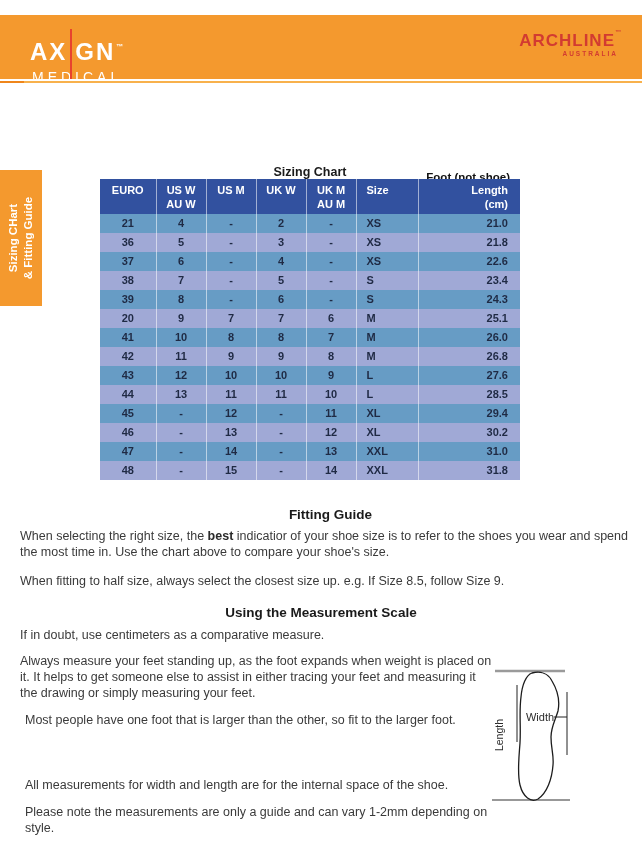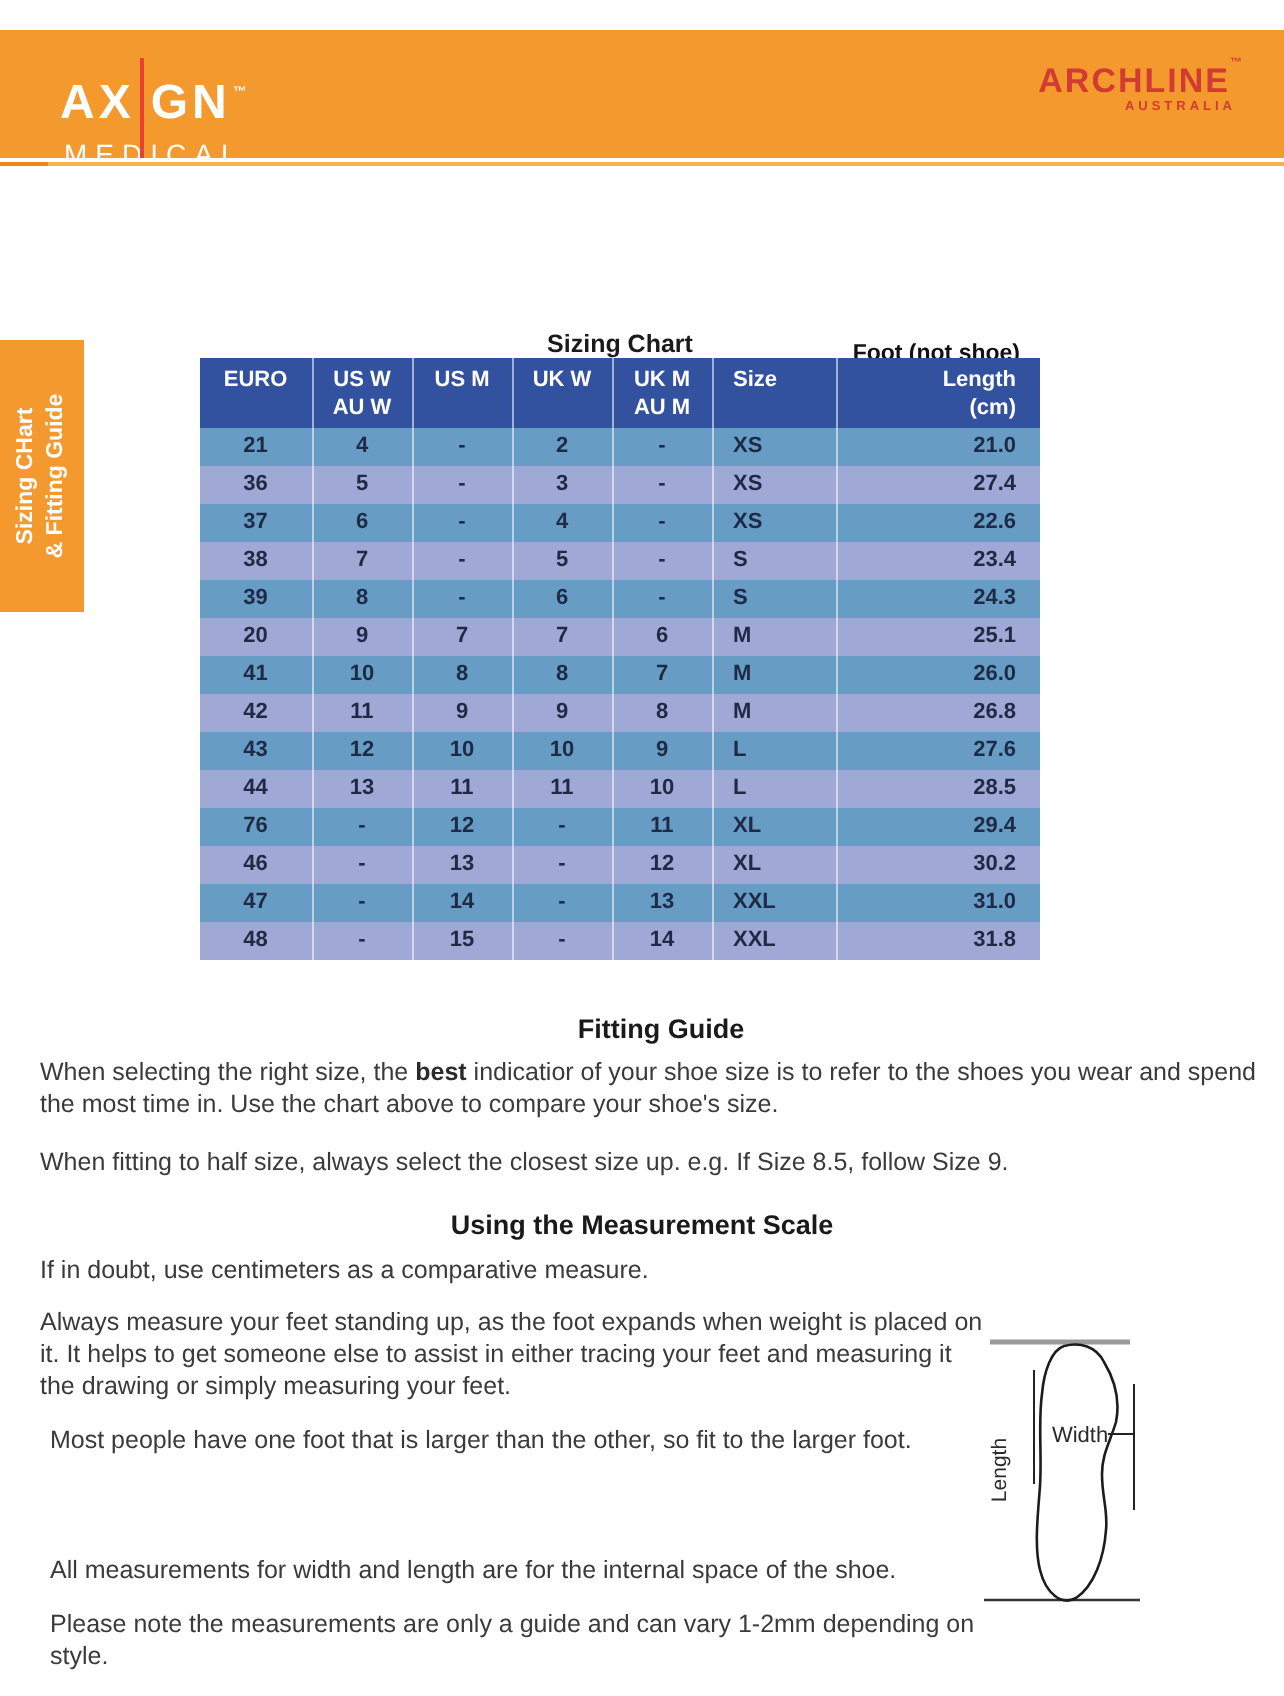--- a/index.html
+++ b/index.html
@@ -141,21 +141,21 @@
           <td class="col-size">XS</td>
           <td class="col-len">21.0</td>
         </tr>
         <tr class="row-b">
           <td>36</td>
           <td>5</td>
           <td>-</td>
           <td>3</td>
           <td>-</td>
           <td class="col-size">XS</td>
-          <td class="col-len">27.4</td>
+          <td class="col-len">21.8</td>
         </tr>
         <tr class="row-a">
           <td>37</td>
           <td>6</td>
           <td>-</td>
           <td>4</td>
           <td>-</td>
           <td class="col-size">XS</td>
           <td class="col-len">22.6</td>
         </tr>
@@ -216,21 +216,21 @@
         <tr class="row-b">
           <td>44</td>
           <td>13</td>
           <td>11</td>
           <td>11</td>
           <td>10</td>
           <td class="col-size">L</td>
           <td class="col-len">28.5</td>
         </tr>
         <tr class="row-a">
-          <td>76</td>
+          <td>45</td>
           <td>-</td>
           <td>12</td>
           <td>-</td>
           <td>11</td>
           <td class="col-size">XL</td>
           <td class="col-len">29.4</td>
         </tr>
         <tr class="row-b">
           <td>46</td>
           <td>-</td>

